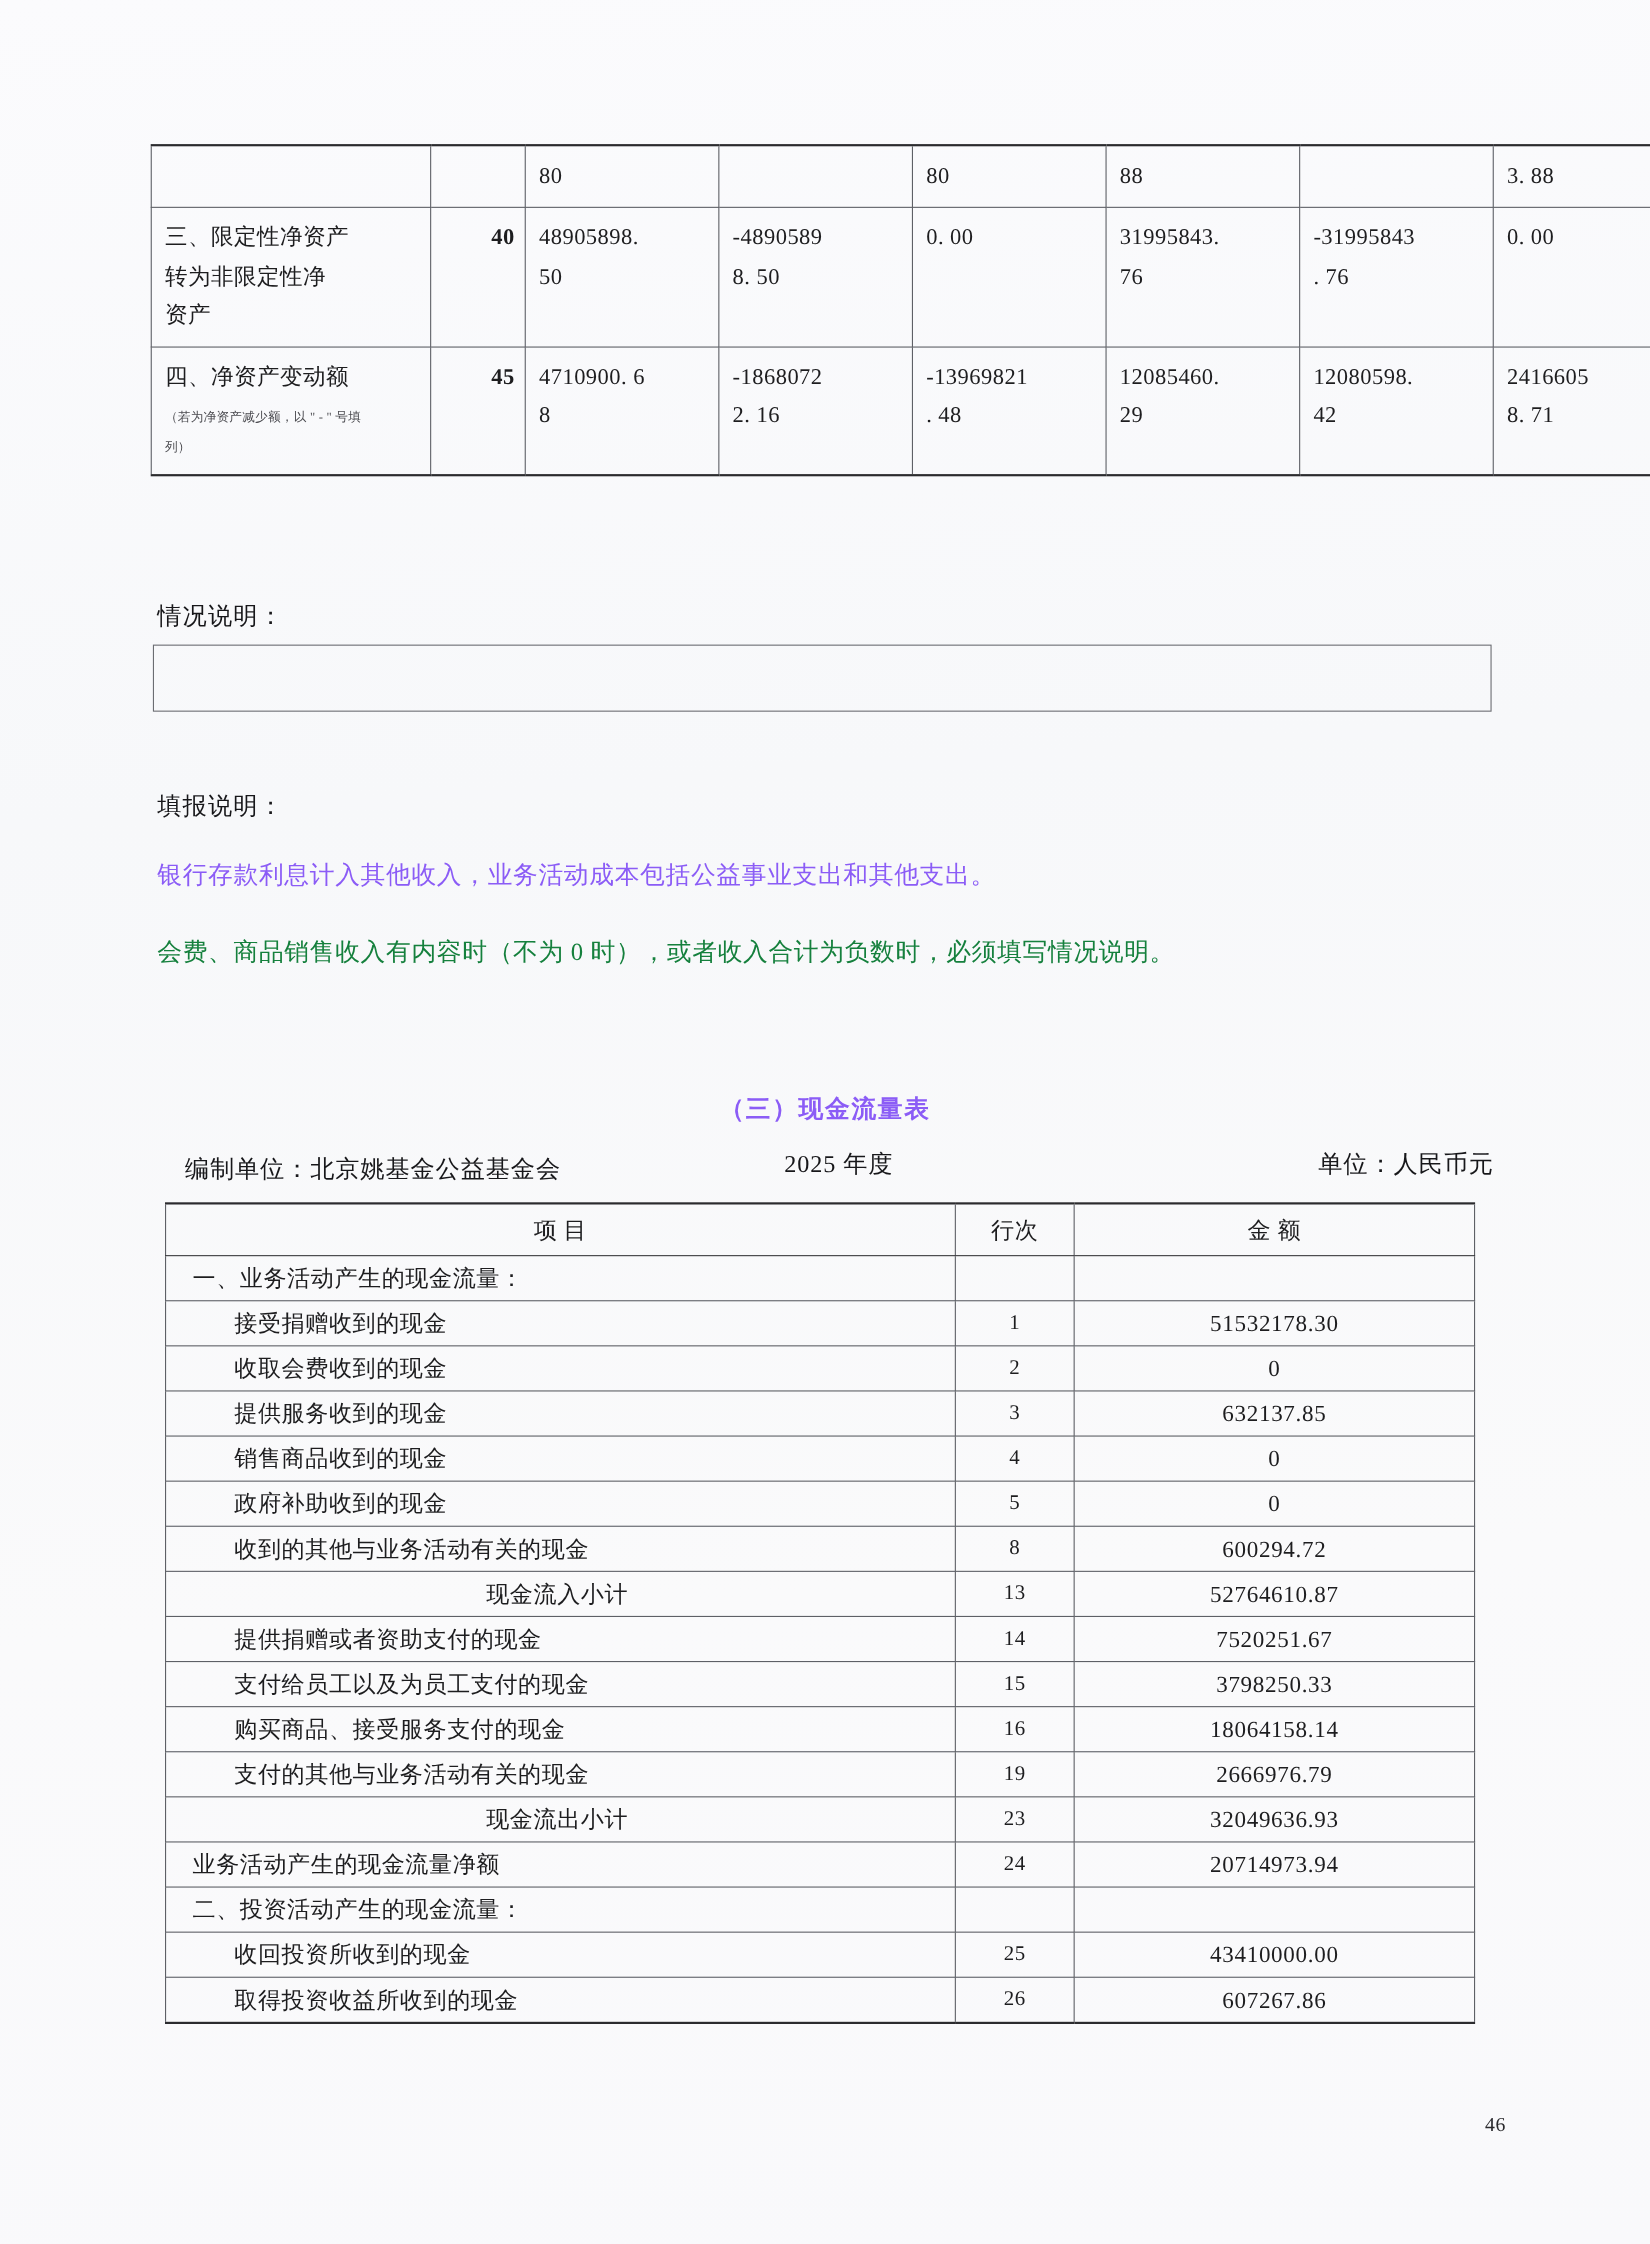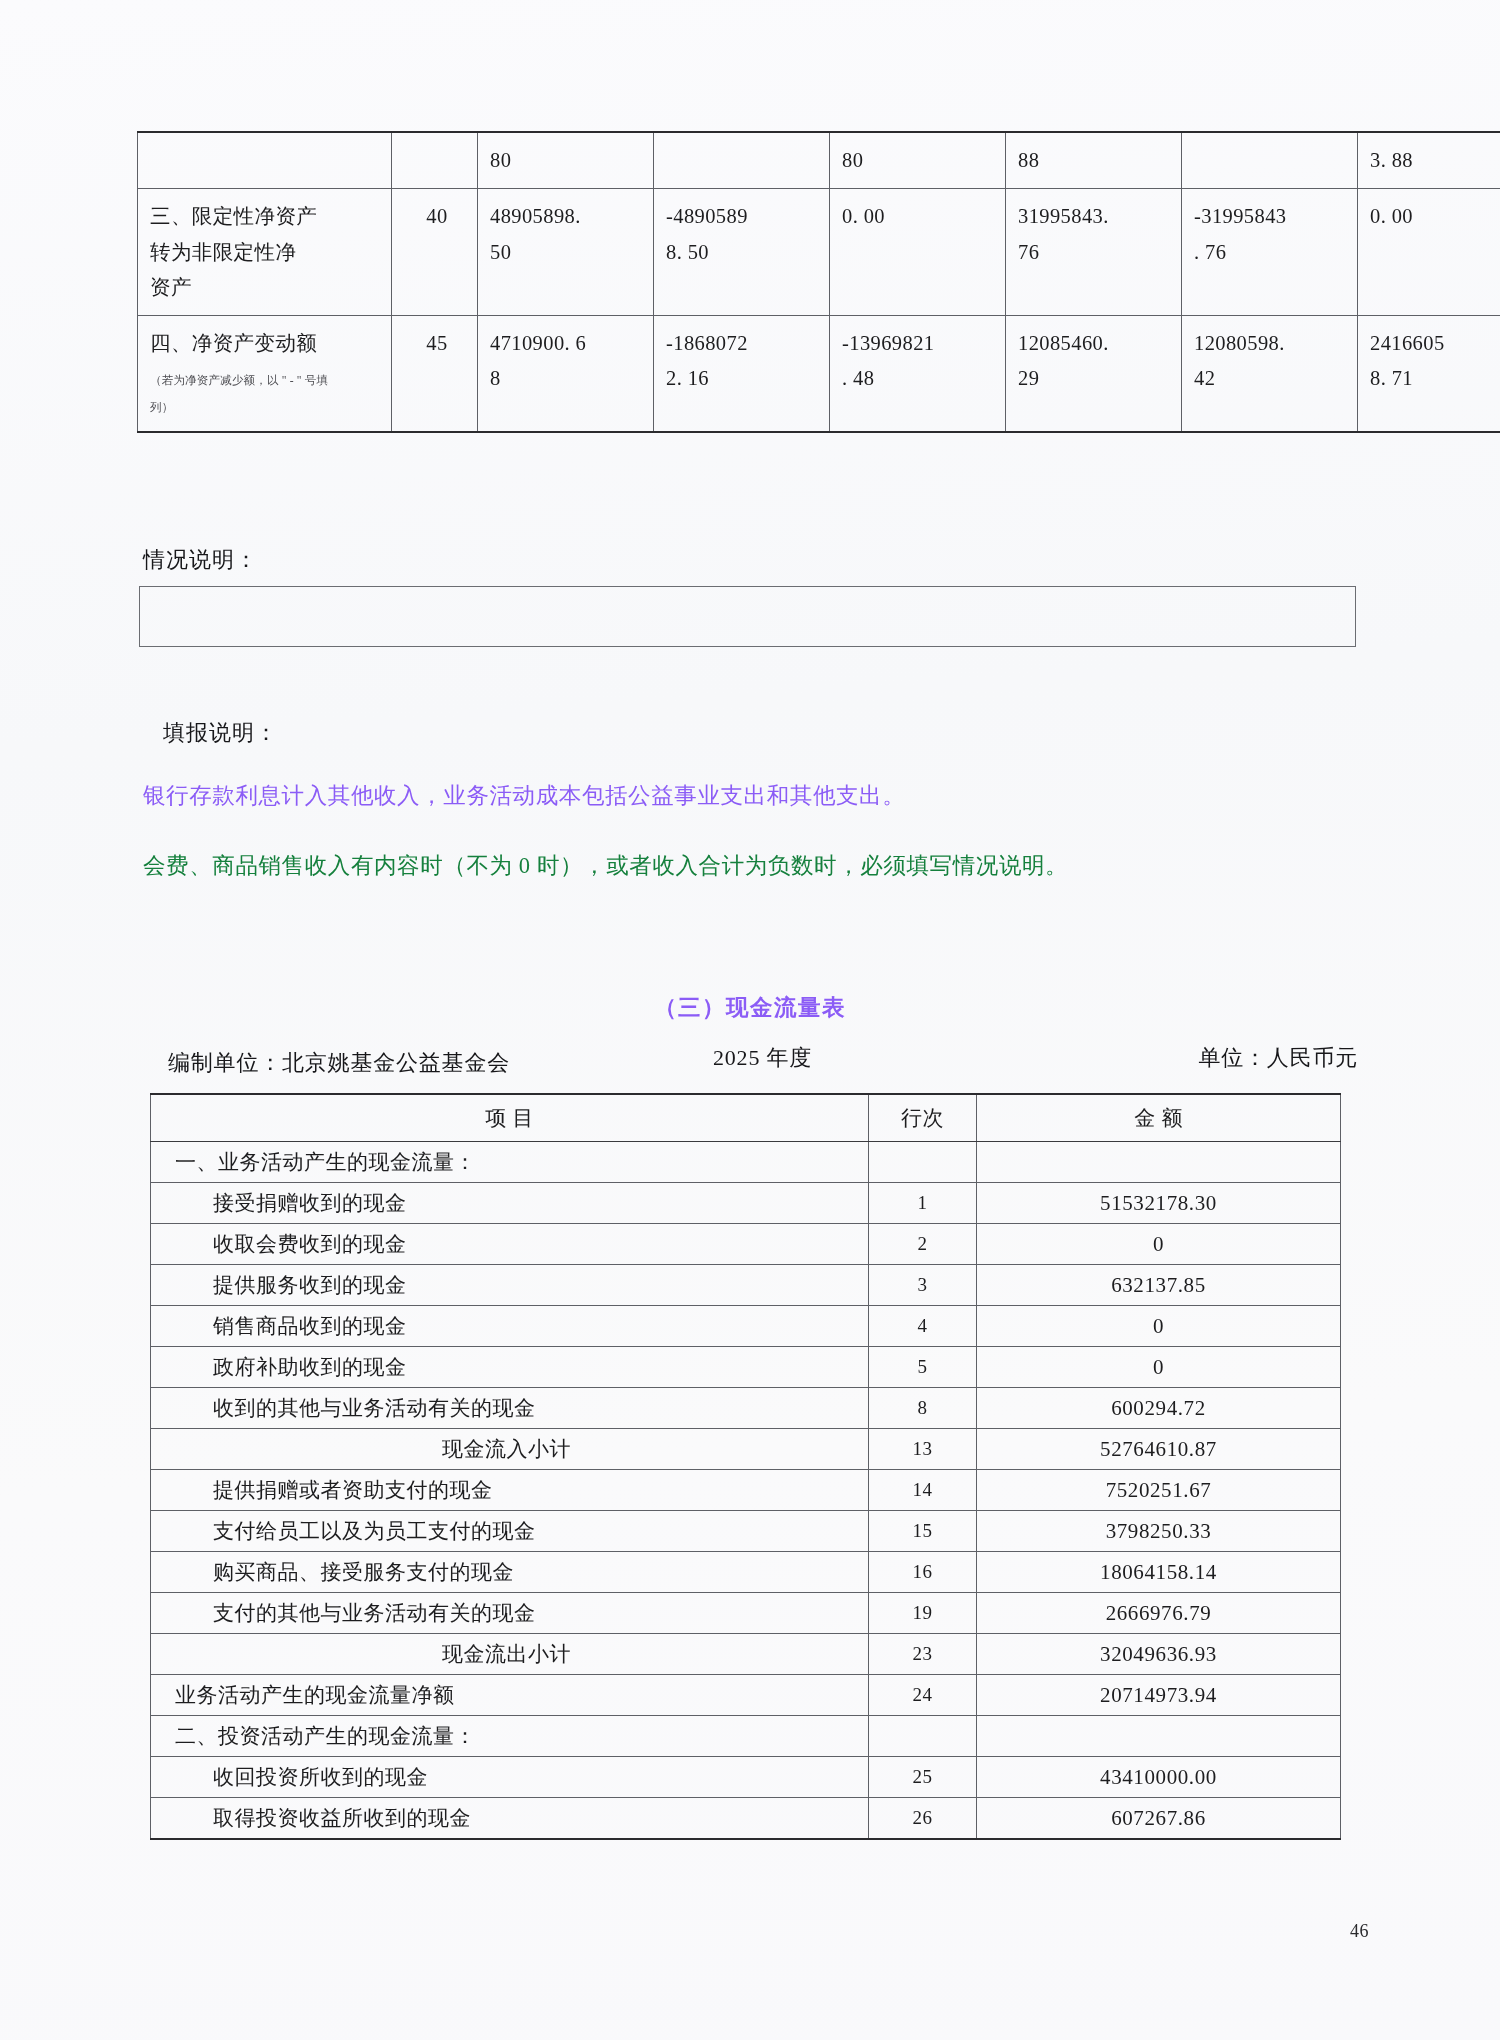--- a/index.html
+++ b/index.html
@@ -49,21 +49,21 @@
     letter-spacing: 0.4px;
     color: #1d1d1f;
   }
   .top-table tr.first-row td {
     border-top: 2.2px solid #2b2b2e;
   }
   .top-table tr.last-row td {
     border-bottom: 2.2px solid #2b2b2e;
   }
   .top-table td.c-item  { width: 232px; }
-  .top-table td.c-line  { width: 62px;  text-align: center; padding-left: 14px; }
+  .top-table td.c-line  { width: 62px;  text-align: right; padding-left: 14px; font-weight: bold; }
   .top-table td.c-num   { width: 154px; }
   .top-table td.c-num-l { width: 150px; }
   .cell-num { white-space: pre-line; }
   .item-text { white-space: pre-line; }
   .item-note {
     display: block;
     font-size: 11.5px;
     line-height: 2.35;
     letter-spacing: 0.2px;
     color: #4a4a4f;
@@ -92,21 +92,20 @@
   }
 
   
   .fill-title {
     position: absolute;
     left: 143px;
     top: 718px;
     font-size: 22px;
     letter-spacing: 1px;
     color: #17171a;
-    margin-left: 20px;
   }
   .fill-line-1 {
     position: absolute;
     left: 143px;
     top: 780px;
     font-size: 22.5px;
     letter-spacing: 0.6px;
     color: #8b5cf6;
     white-space: nowrap;
   }

